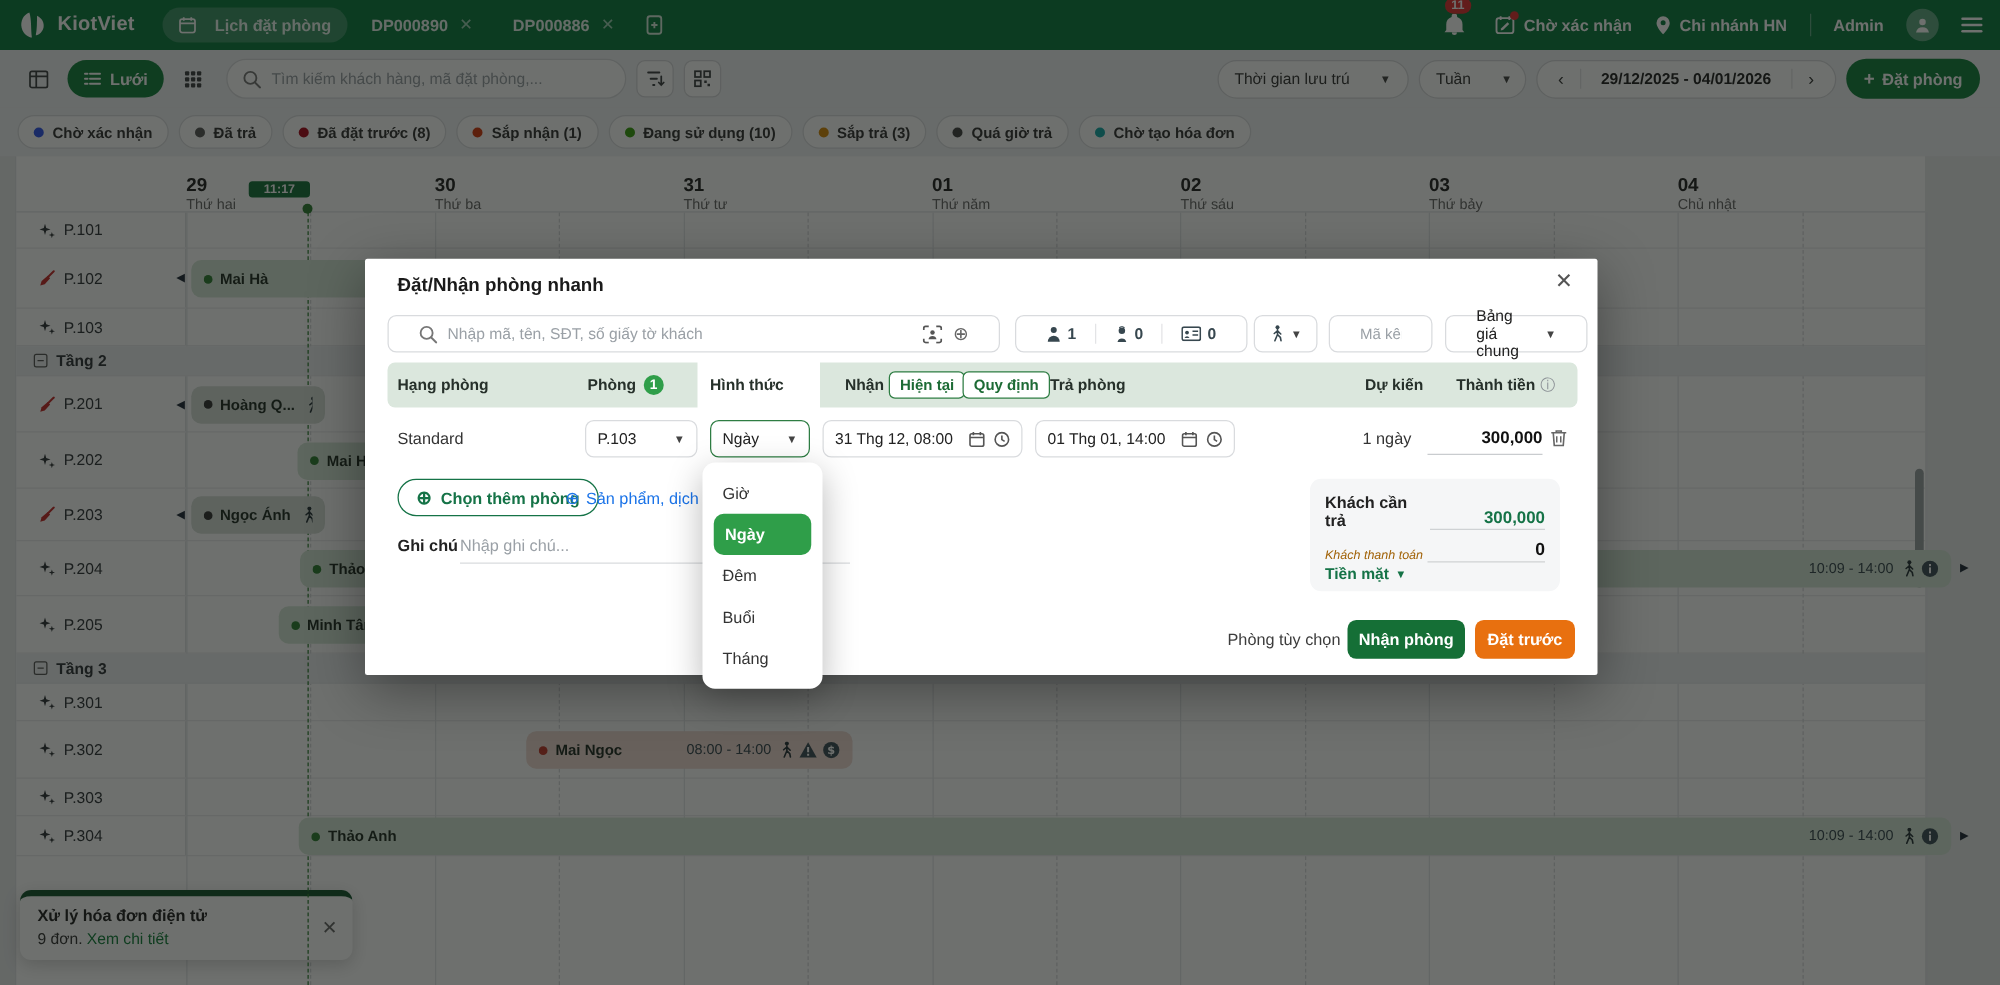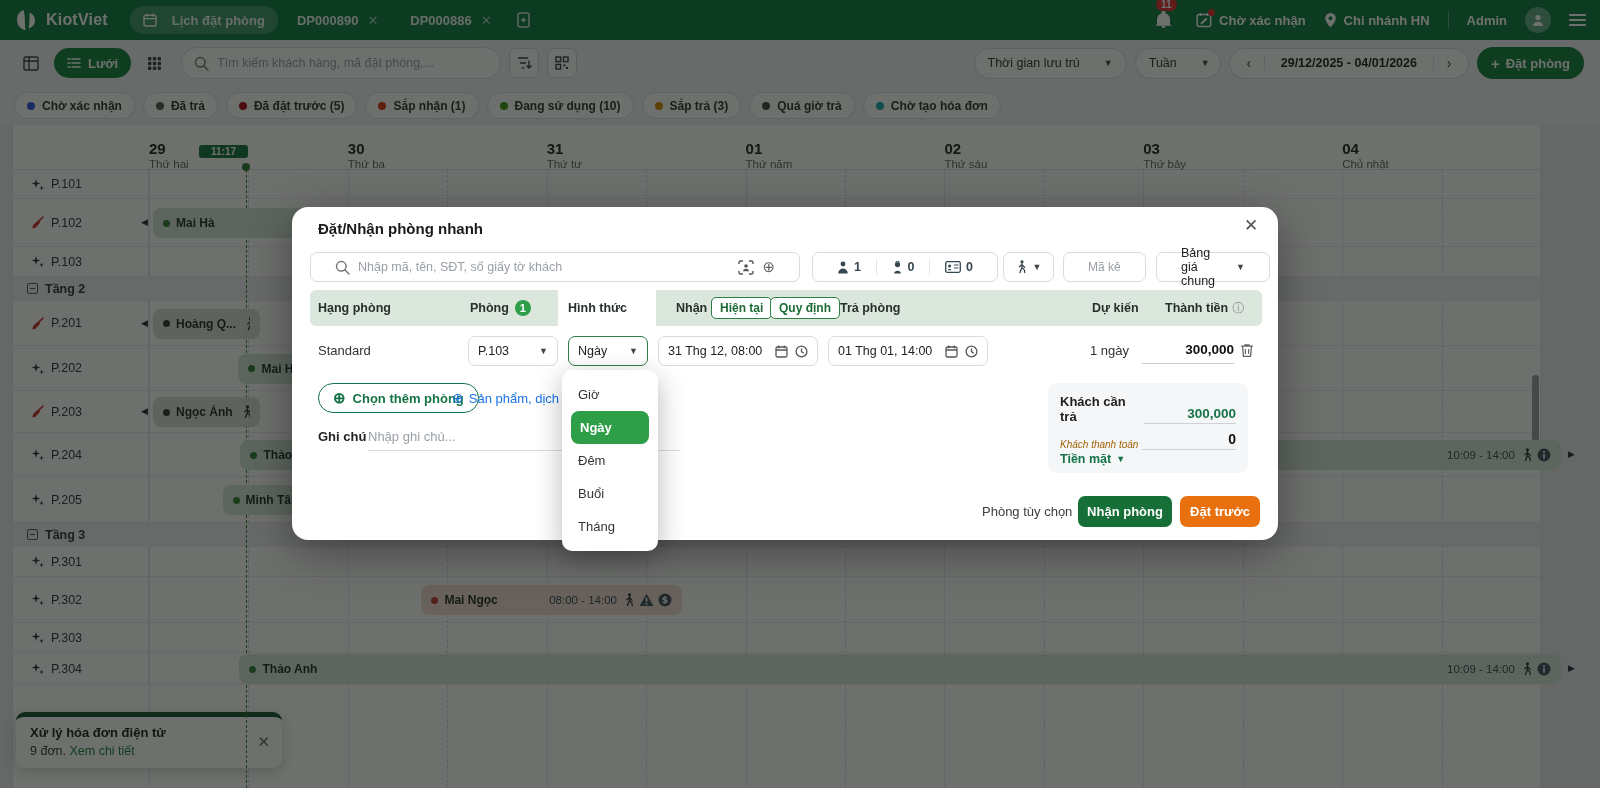--- a/index.html
+++ b/index.html
@@ -104,21 +104,21 @@
     border-radius:9px; border-top:5px solid #14532d; box-shadow:0 4px 14px rgba(0,0,0,.18);
     padding:8px 14px; }
   .toast .t1 { font-size:13px; font-weight:bold; color:#222; }
   .toast .t2 { font-size:12.5px; color:#333; margin-top:4px; }
   .toast .t2 a { color:#15803d; text-decoration:none; }
   .toast .tx { position:absolute; right:12px; top:16px; color:#666; font-size:15px; cursor:pointer; }
 
   
   .overlay { position:absolute; inset:0; background:rgba(13,16,14,.60); z-index:40; }
   .modal { position:absolute; left:292px; top:207px; width:986px; height:333px; background:#fff;
-    border-radius:16px; box-shadow:0 12px 44px rgba(0,0,0,.38); z-index:50; }
+    border-radius:2px; box-shadow:0 12px 44px rgba(0,0,0,.38); z-index:50; }
   .m-title { position:absolute; left:26px; top:13px; font-size:15px; font-weight:bold; color:#1a1a1a; }
   .m-close { position:absolute; left:952px; top:8px; font-size:17px; color:#555; cursor:pointer; }
   .m-input { border:1px solid #d9dbde; border-radius:7px; background:#fff; display:flex;
     align-items:center; gap:8px; padding:0 24px; height:30px; }
   .m-search { position:absolute; left:18px; top:45px; width:490px; }
   .m-search input { border:none; outline:none; flex:1; font-size:12.5px; color:#333; }
   .m-search input::placeholder { color:#9aa0a6; }
   .m-guests { position:absolute; left:520px; top:45px; width:186px; justify-content:space-between; }
   .g-item { display:flex; align-items:center; gap:5px; font-size:12.5px; color:#37474f; font-weight:bold; }
   .g-sep { width:1px; height:16px; background:#e3e4e6; }
@@ -355,21 +355,21 @@
       <div class="chip">
         <span class="dot" style="background: rgb(47, 84, 235);"></span>
         <span>Chờ xác nhận</span>
       </div>
       <div class="chip">
         <span class="dot" style="background: rgb(89, 89, 89);"></span>
         <span>Đã trả</span>
       </div>
       <div class="chip">
         <span class="dot" style="background: rgb(168, 7, 26);"></span>
-        <span>Đã đặt trước (5)</span>
+        <span>Đã đặt trước (8)</span>
       </div>
       <div class="chip">
         <span class="dot" style="background: rgb(212, 56, 13);"></span>
         <span>Sắp nhận (1)</span>
       </div>
       <div class="chip">
         <span class="dot" style="background: rgb(56, 158, 13);"></span>
         <span>Đang sử dụng (10)</span>
       </div>
       <div class="chip">

